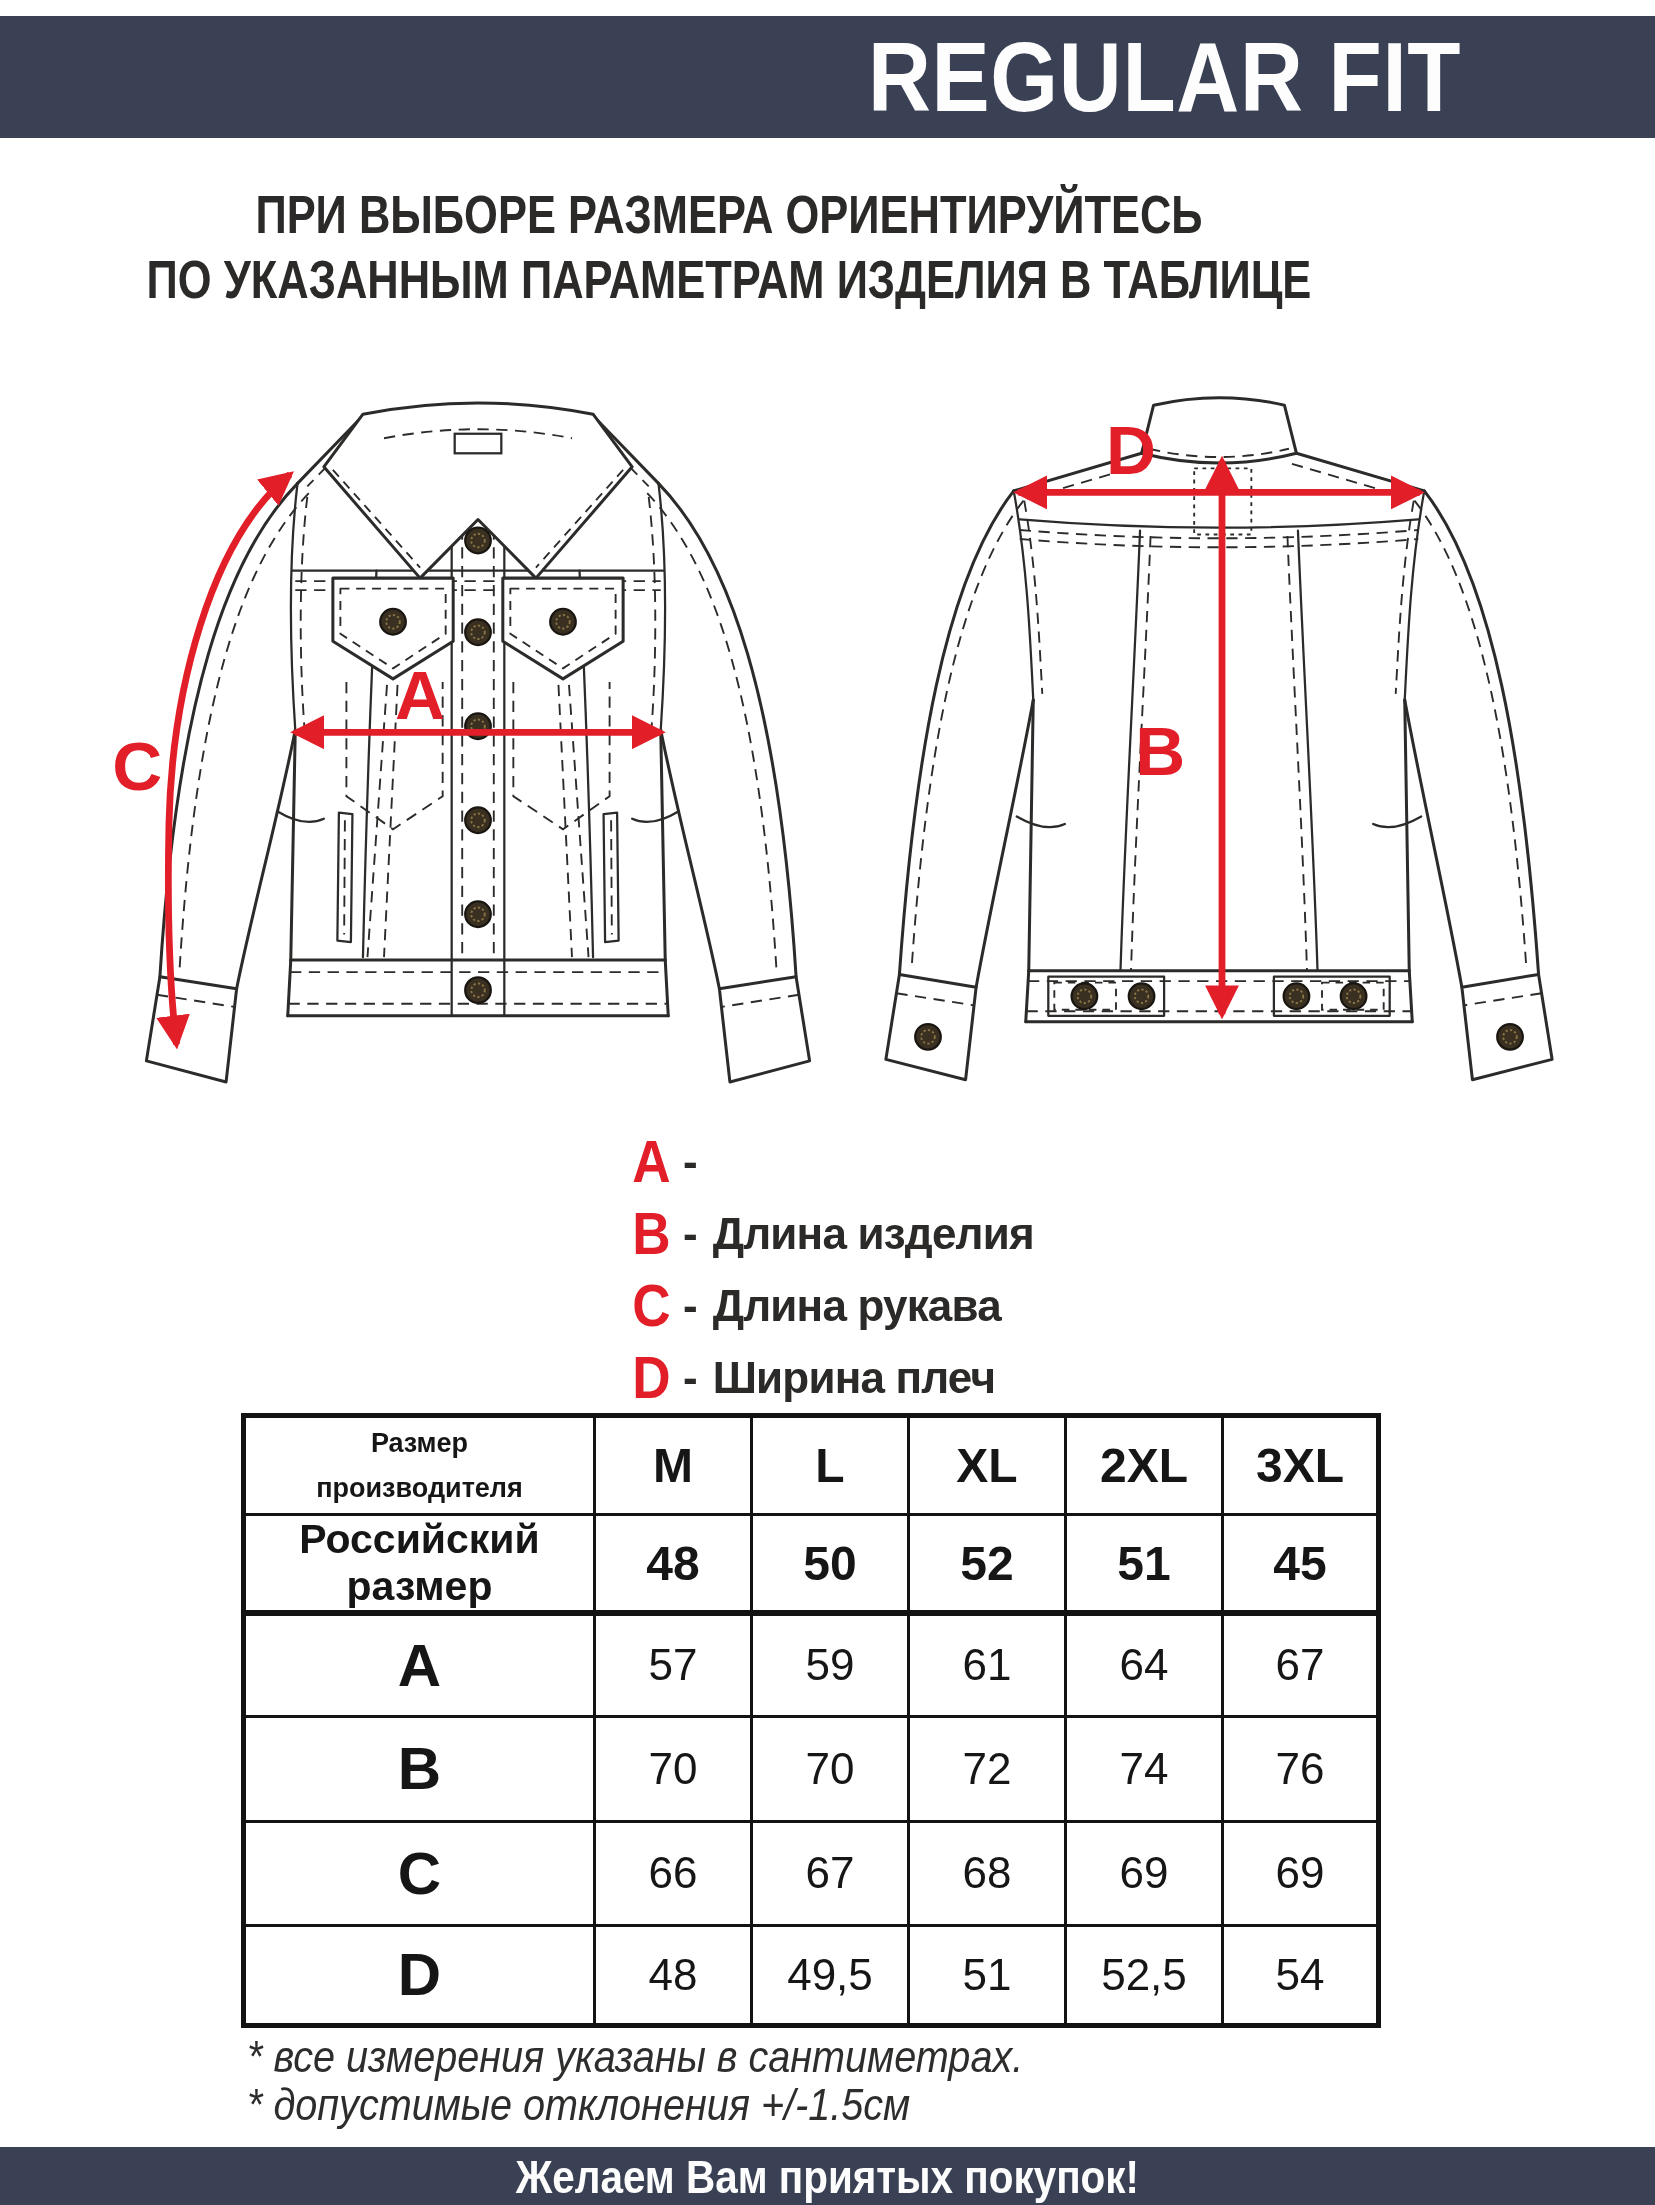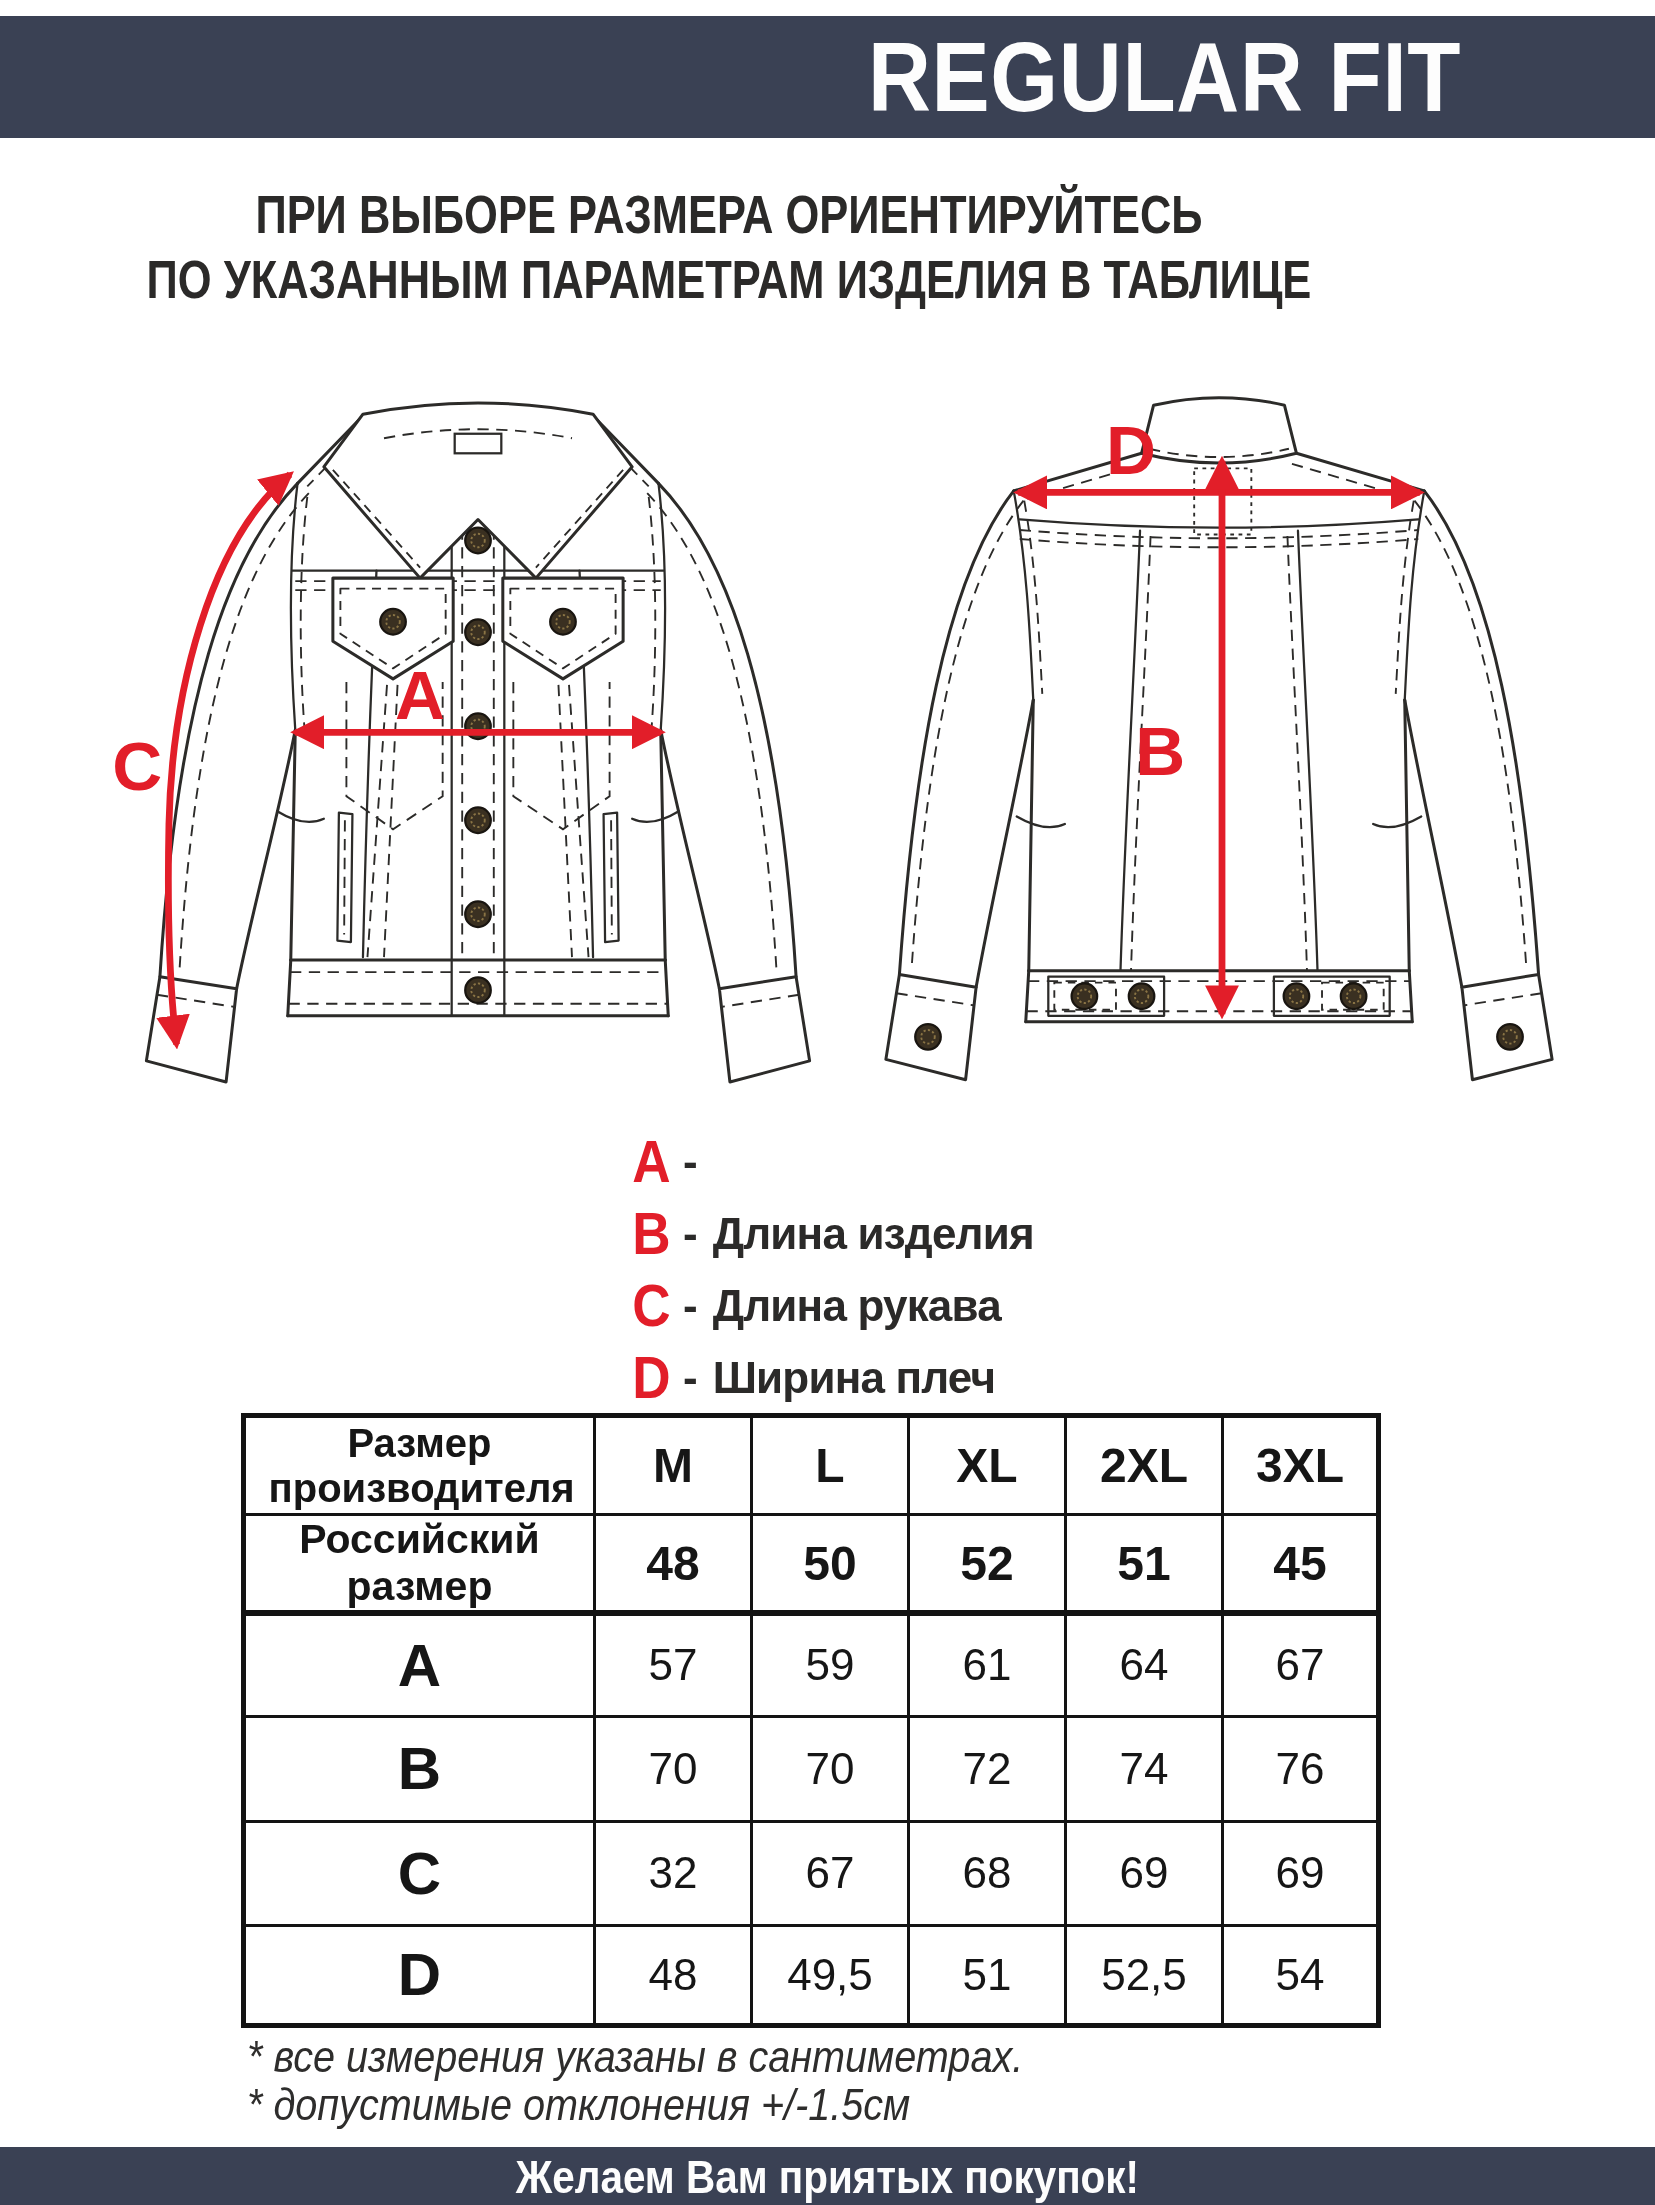--- a/index.html
+++ b/index.html
@@ -36,21 +36,21 @@
   .legend .ltr { color: #e21e29; font-weight: bold; font-size: 59px; width: 57px;
     text-align: center; transform: scaleX(0.9); }
   .legend .dash { color: #2b2a29; font-weight: bold; font-size: 44px; margin: 0 15px 0 3px; }
   .legend .lbl { color: #2b2a29; font-weight: bold; font-size: 44px; letter-spacing: -0.8px; }
 
   
   table.size { position: absolute; left: 241px; top: 1413px; border-collapse: collapse;
     width: 1136px; table-layout: fixed; background: #fff; border: 5.3px solid #131313; }
   table.size td { border: 3px solid #131313; text-align: center; vertical-align: middle;
     color: #161616; overflow: hidden; }
-  td.h-label { font-weight: bold; font-size: 40px; line-height: 45px; padding: 0 22.6px; }
+  td.h-label { font-weight: bold; font-size: 27px; line-height: 45px; padding: 0 22.6px; }
   td.h-size  { font-weight: bold; font-size: 48px; }
   td.r-label { font-weight: bold; font-size: 41px; }
   td.r-val   { font-weight: bold; font-size: 48px; }
   tr.rus td  { border-bottom: 6.8px solid #131313; }
   td.m-ltr   { color: #e21e29; font-weight: bold; font-size: 60px; }
   td.m-val   { font-weight: normal; font-size: 44px; }
 
   
   .notes { position: absolute; left: 247px; top: 2033px; color: #2e2d2c;
     font-size: 44px; font-style: italic; line-height: 48px; }
@@ -331,21 +331,21 @@
       <tr style="height:105px">
         <td class="m-ltr">B</td>
         <td class="m-val">70</td>
         <td class="m-val">70</td>
         <td class="m-val">72</td>
         <td class="m-val">74</td>
         <td class="m-val">76</td>
       </tr>
       <tr style="height:104px">
         <td class="m-ltr">C</td>
-        <td class="m-val">32</td>
+        <td class="m-val">66</td>
         <td class="m-val">67</td>
         <td class="m-val">68</td>
         <td class="m-val">69</td>
         <td class="m-val">69</td>
       </tr>
       <tr style="height:100px">
         <td class="m-ltr">D</td>
         <td class="m-val">48</td>
         <td class="m-val">49,5</td>
         <td class="m-val">51</td>

